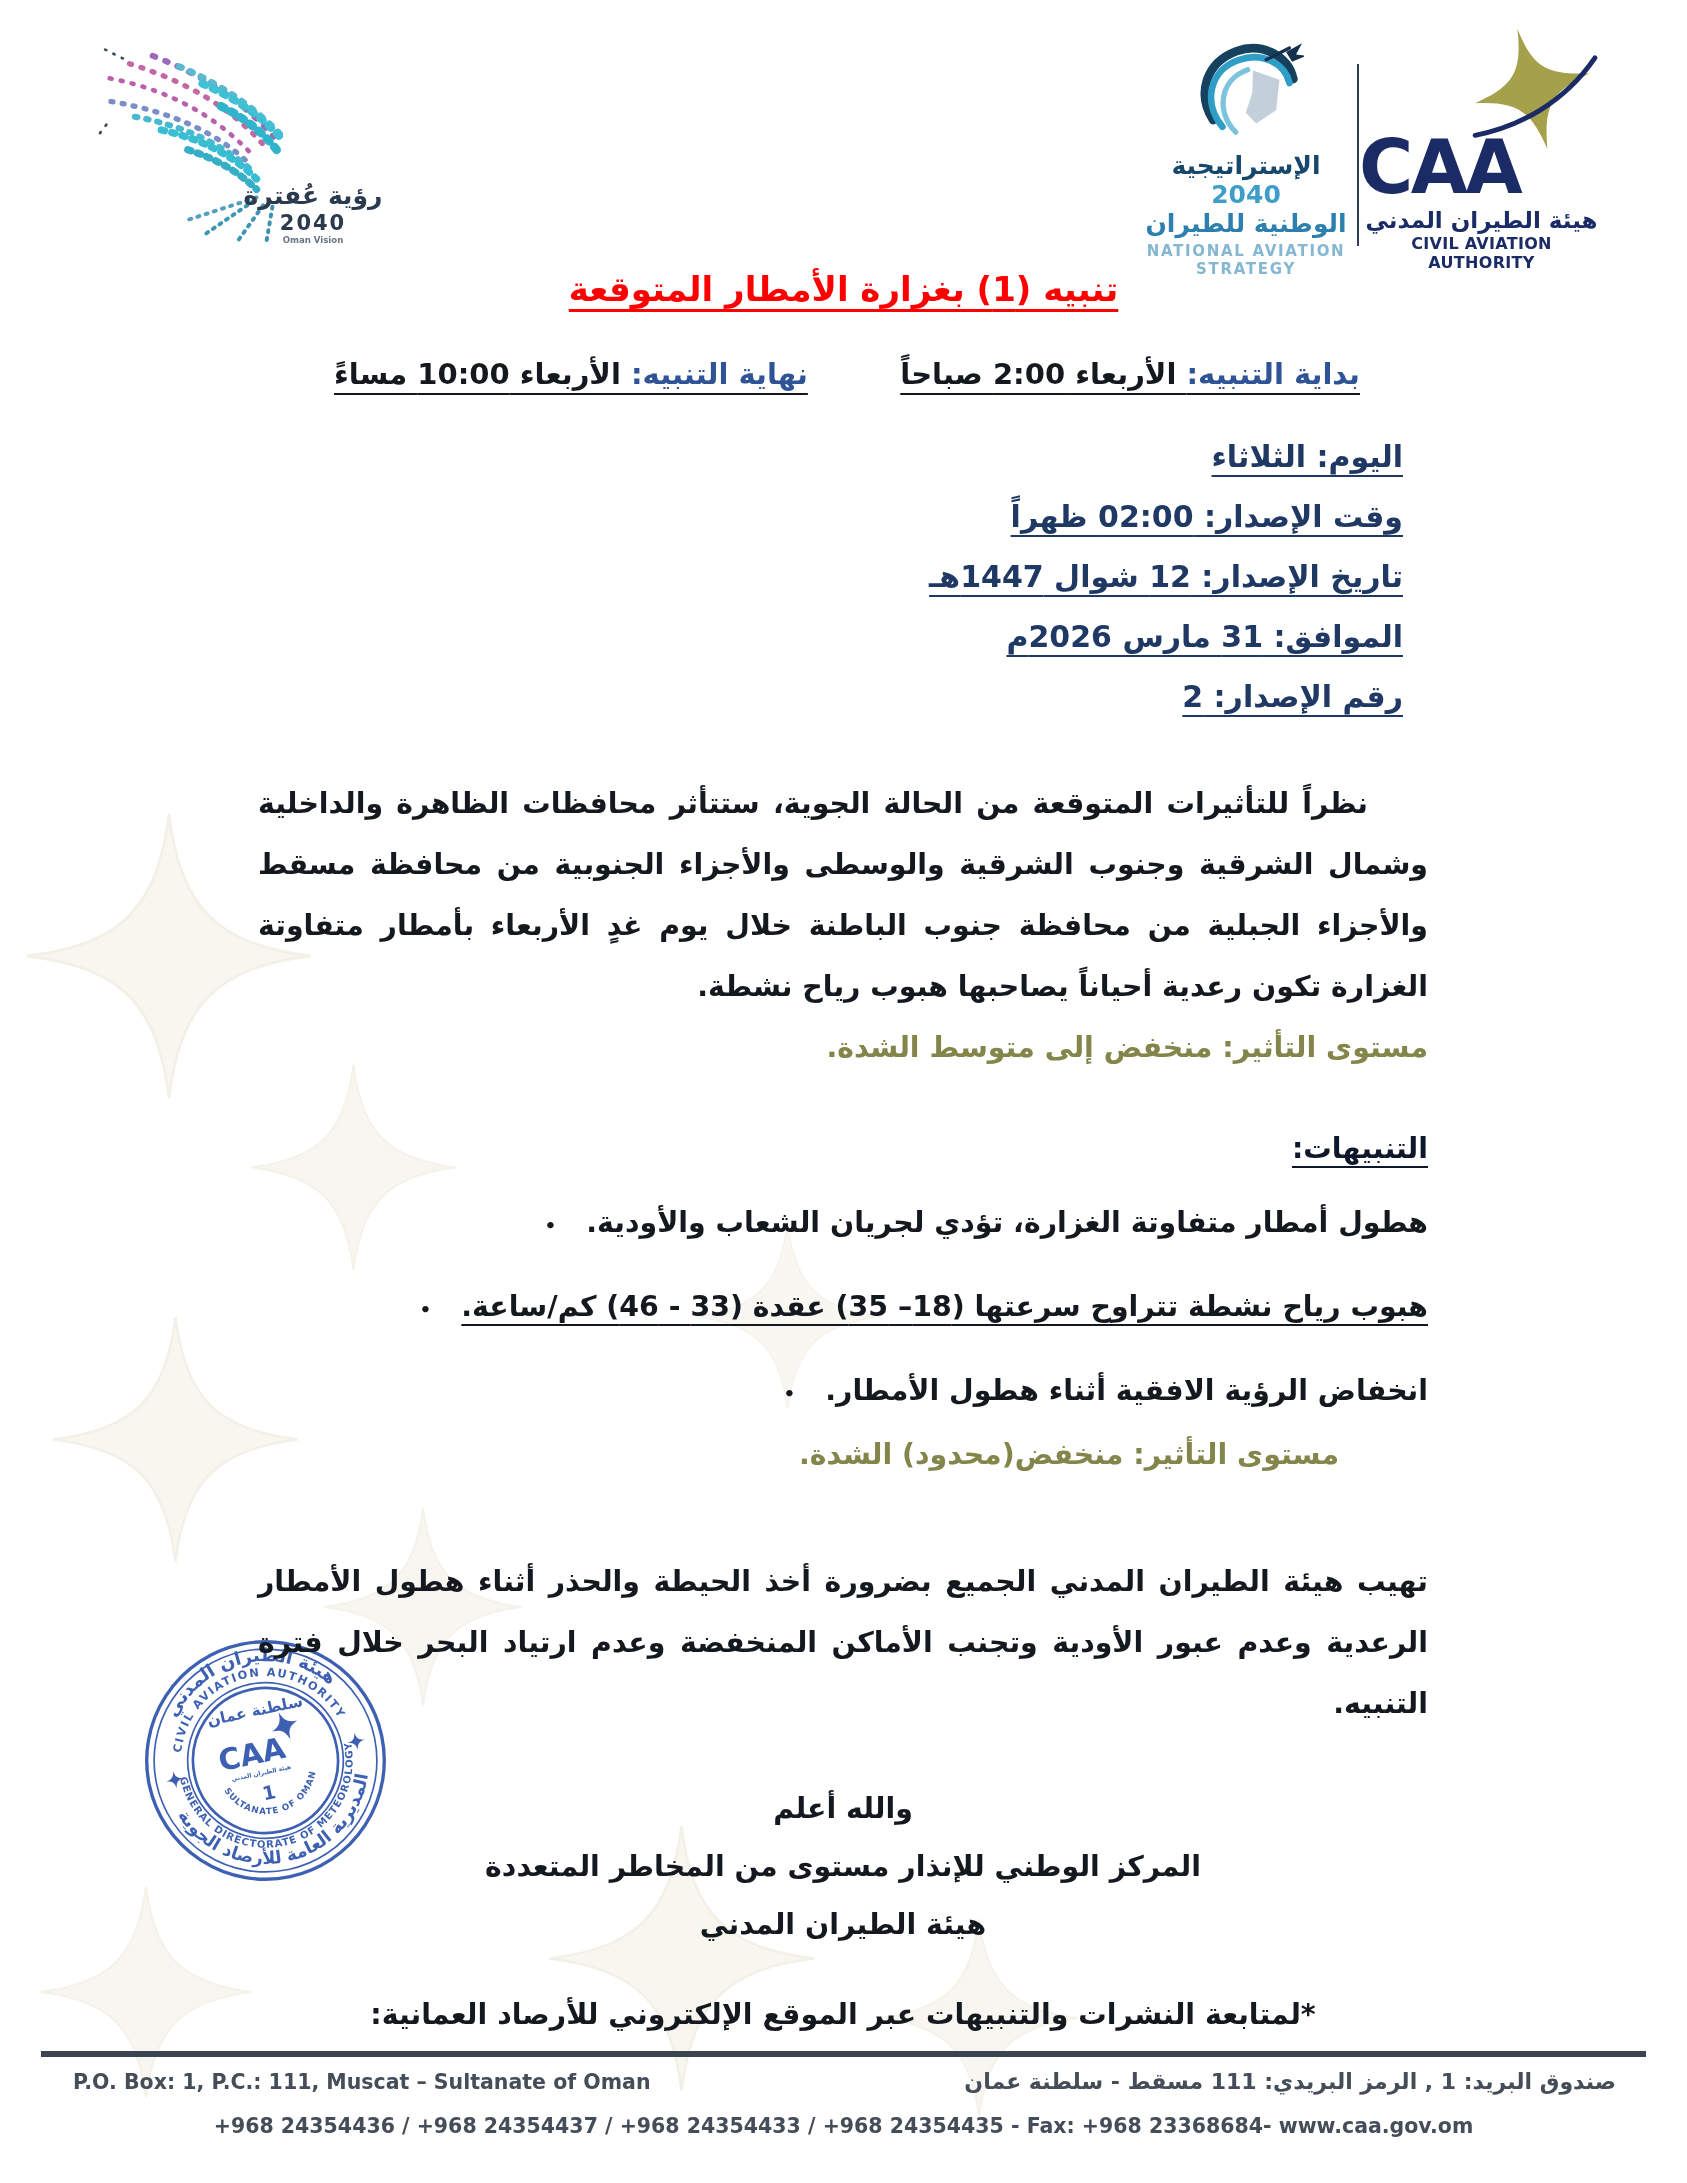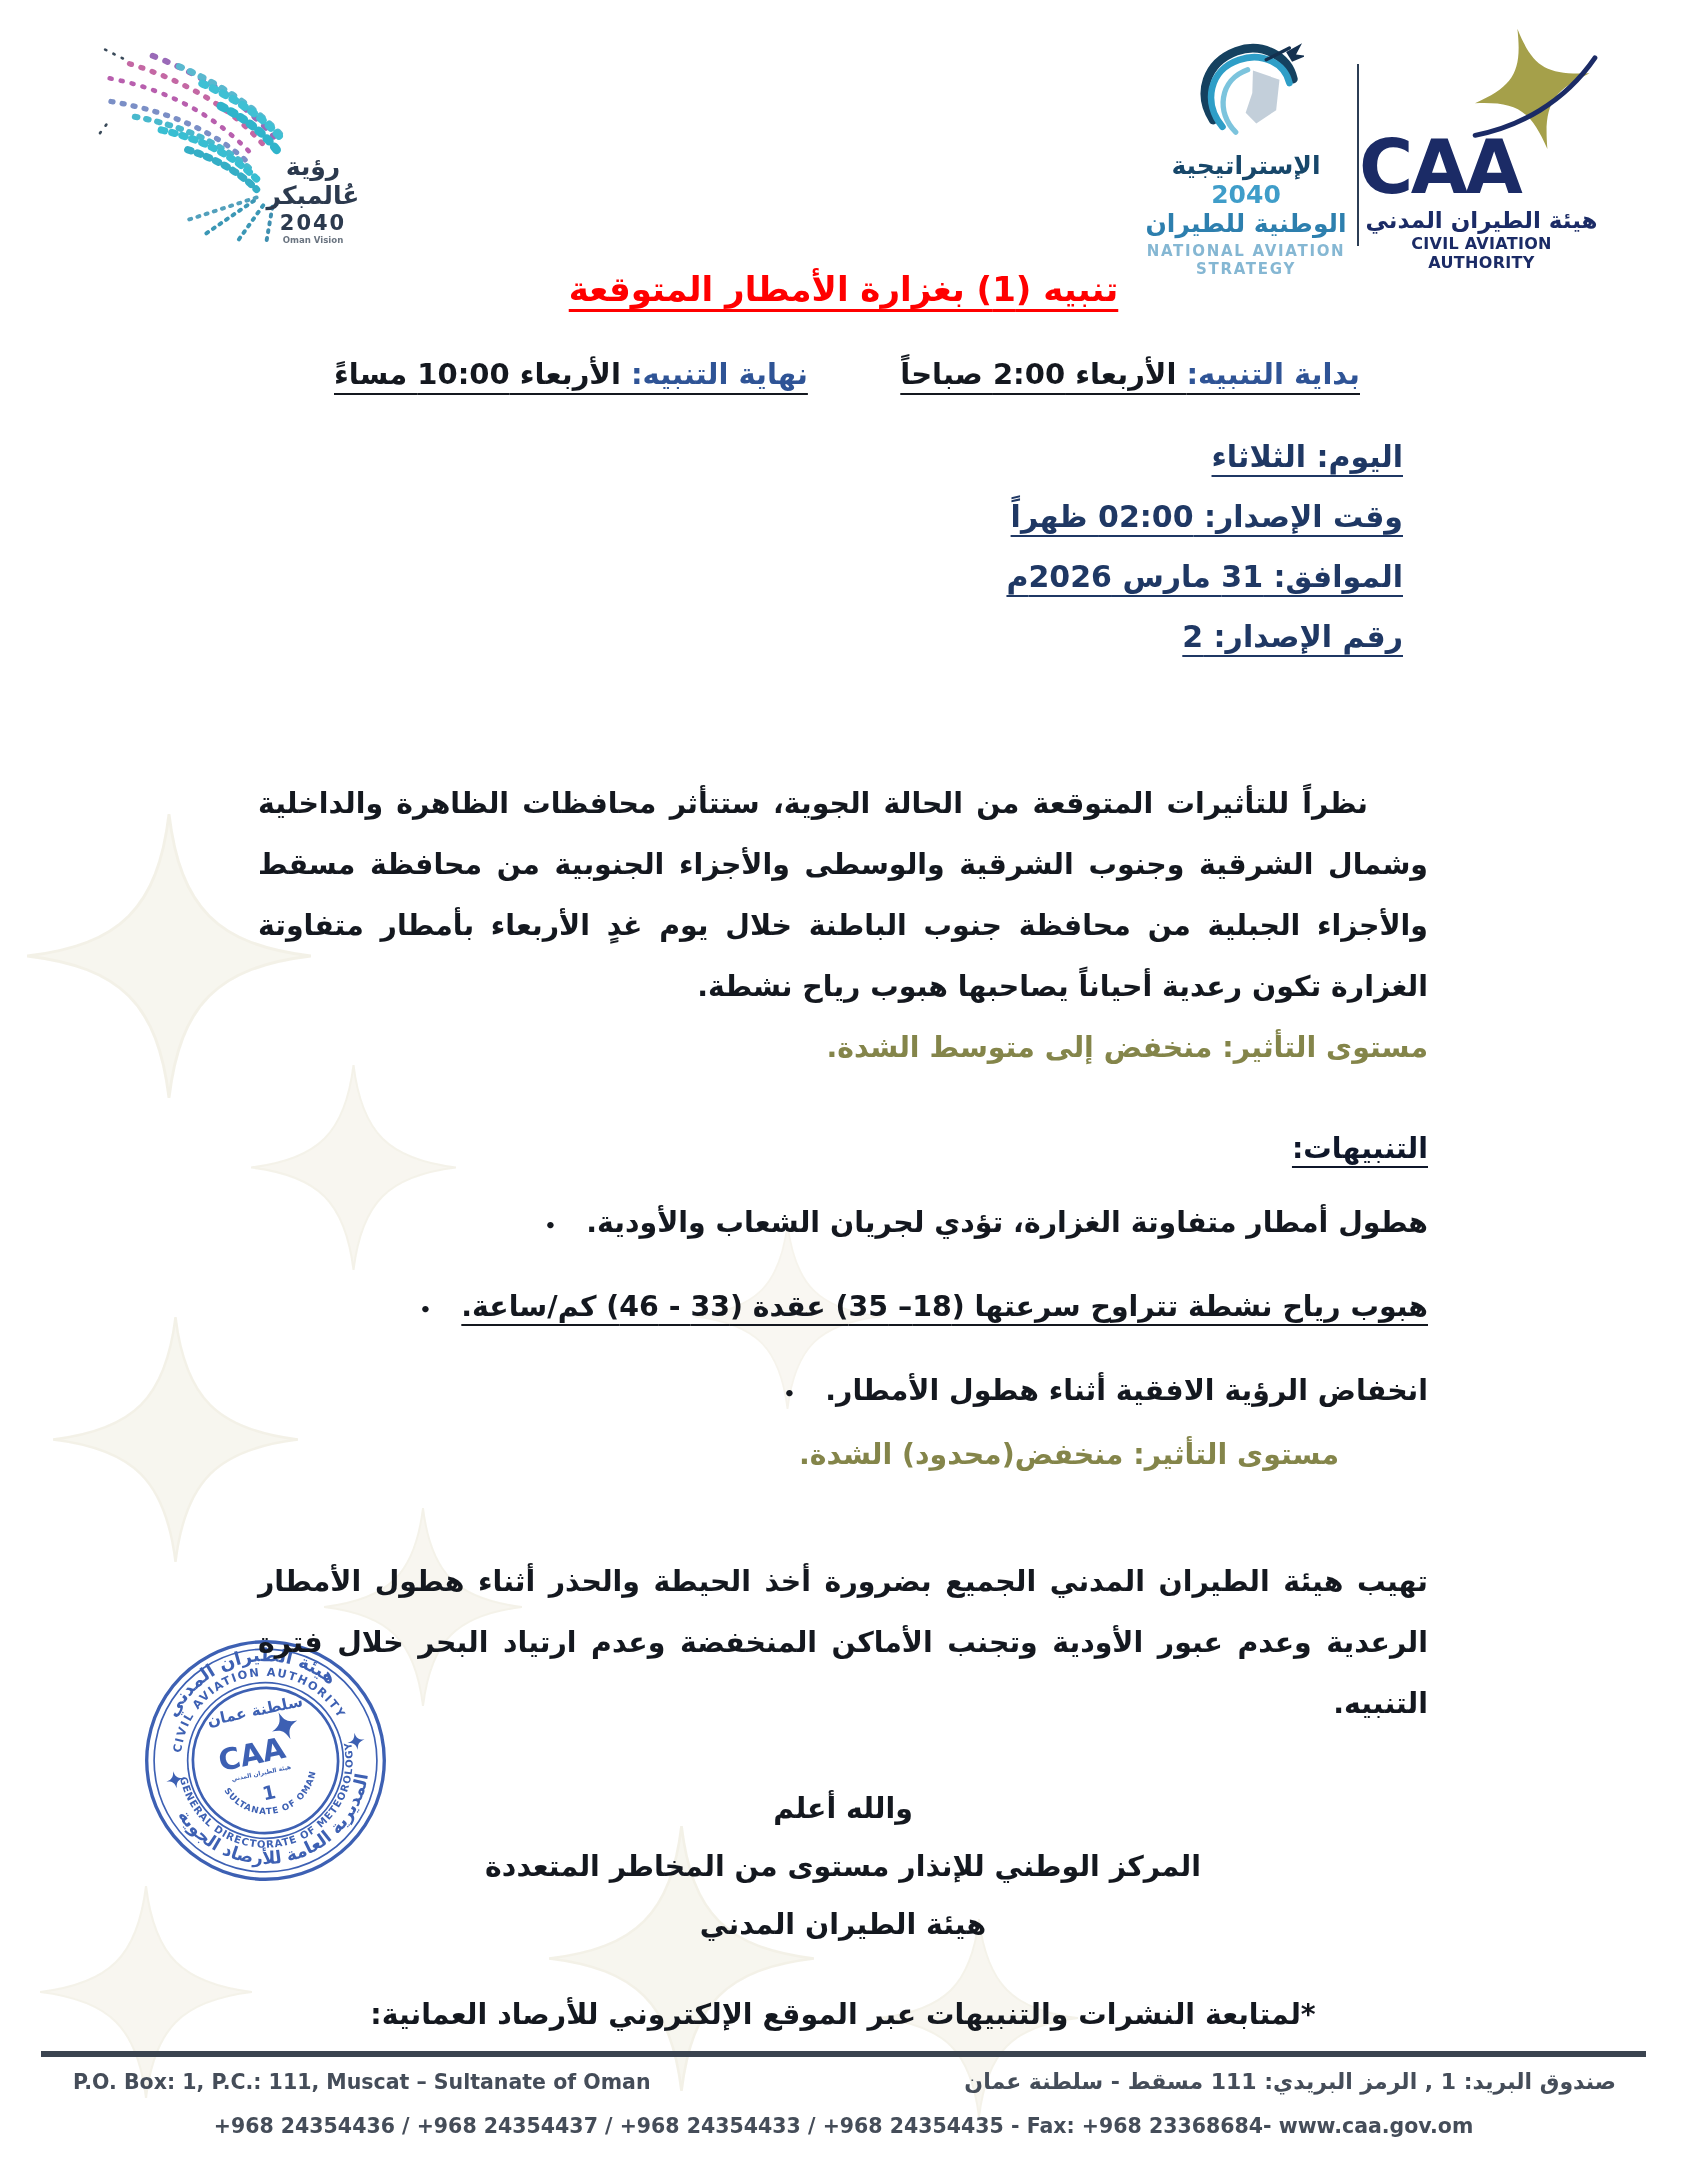--- a/index.html
+++ b/index.html
@@ -120,21 +120,21 @@
         <path d="M158 178 Q 222 198 262 238" stroke="#35aec6" stroke-width="11" stroke-dasharray="5 10"></path>
         <path d="M258 255 L 185 305" stroke="#3b97b5" stroke-width="6" stroke-dasharray="3 9"></path>
         <path d="M272 262 L 232 318" stroke="#3b97b5" stroke-width="6" stroke-dasharray="3 9"></path>
         <path d="M286 264 L 276 322" stroke="#3f8fb0" stroke-width="6" stroke-dasharray="3 9"></path>
         <path d="M262 250 L 155 285" stroke="#52a0bc" stroke-width="6" stroke-dasharray="3 10"></path>
         <path d="M60 40 L 30 25" stroke="#3a4a5a" stroke-width="4" stroke-dasharray="2 12"></path>
         <path d="M35 140 L 20 160" stroke="#3a4a5a" stroke-width="4" stroke-dasharray="2 12"></path>
       </g>
     </svg>
     <div class="vision-text">
-      <div class="vision-title">رؤية عُالمبكر</div>
+      <div class="vision-title">رؤية عُفترة</div>
       <div class="vision-year">2040</div>
       <div class="vision-sub">Oman Vision</div>
     </div>
   </div>
 
   <div class="right-logos">
     <div class="nas-logo">
       <svg class="nas-globe" viewBox="0 0 175 175">
         <path d="M98 58 L138 72 L133 118 L103 138 L87 122 L97 92 Z" fill="#b9c7d3" opacity="0.85"></path>
         <g fill="none" stroke-linecap="round">
@@ -171,20 +171,21 @@
 </div>
 
 <div class="times-row">
   <div class="time-item"><span class="time-label">بداية التنبيه:</span><span> الأربعاء 2:00 صباحاً</span></div>
   <div class="time-item"><span class="time-label">نهاية التنبيه:</span><span> الأربعاء 10:00 مساءً</span></div>
 </div>
 
 <div class="issue-block">
   <div class="issue-line">اليوم: الثلاثاء</div>
   <div class="issue-line">وقت الإصدار: 02:00 ظهراً</div>
+  <div class="issue-line">تاريخ الإصدار: 12 شوال 1447هـ</div>
   <div class="issue-line">الموافق: 31 مارس 2026م</div>
   <div class="issue-line">رقم الإصدار: 2</div>
 </div>
 
 <div class="main">
 
   <div class="para indent-lg">نظراً للتأثيرات المتوقعة من الحالة الجوية، ستتأثر محافظات الظاهرة والداخلية وشمال الشرقية وجنوب الشرقية والوسطى والأجزاء الجنوبية من محافظة مسقط والأجزاء الجبلية من محافظة جنوب الباطنة خلال يوم غدٍ الأربعاء بأمطار متفاوتة الغزارة تكون رعدية أحياناً يصاحبها هبوب رياح نشطة.</div>
   <div class="impact">مستوى التأثير: منخفض إلى متوسط الشدة.</div>
 
   <div class="alerts-heading-row">

